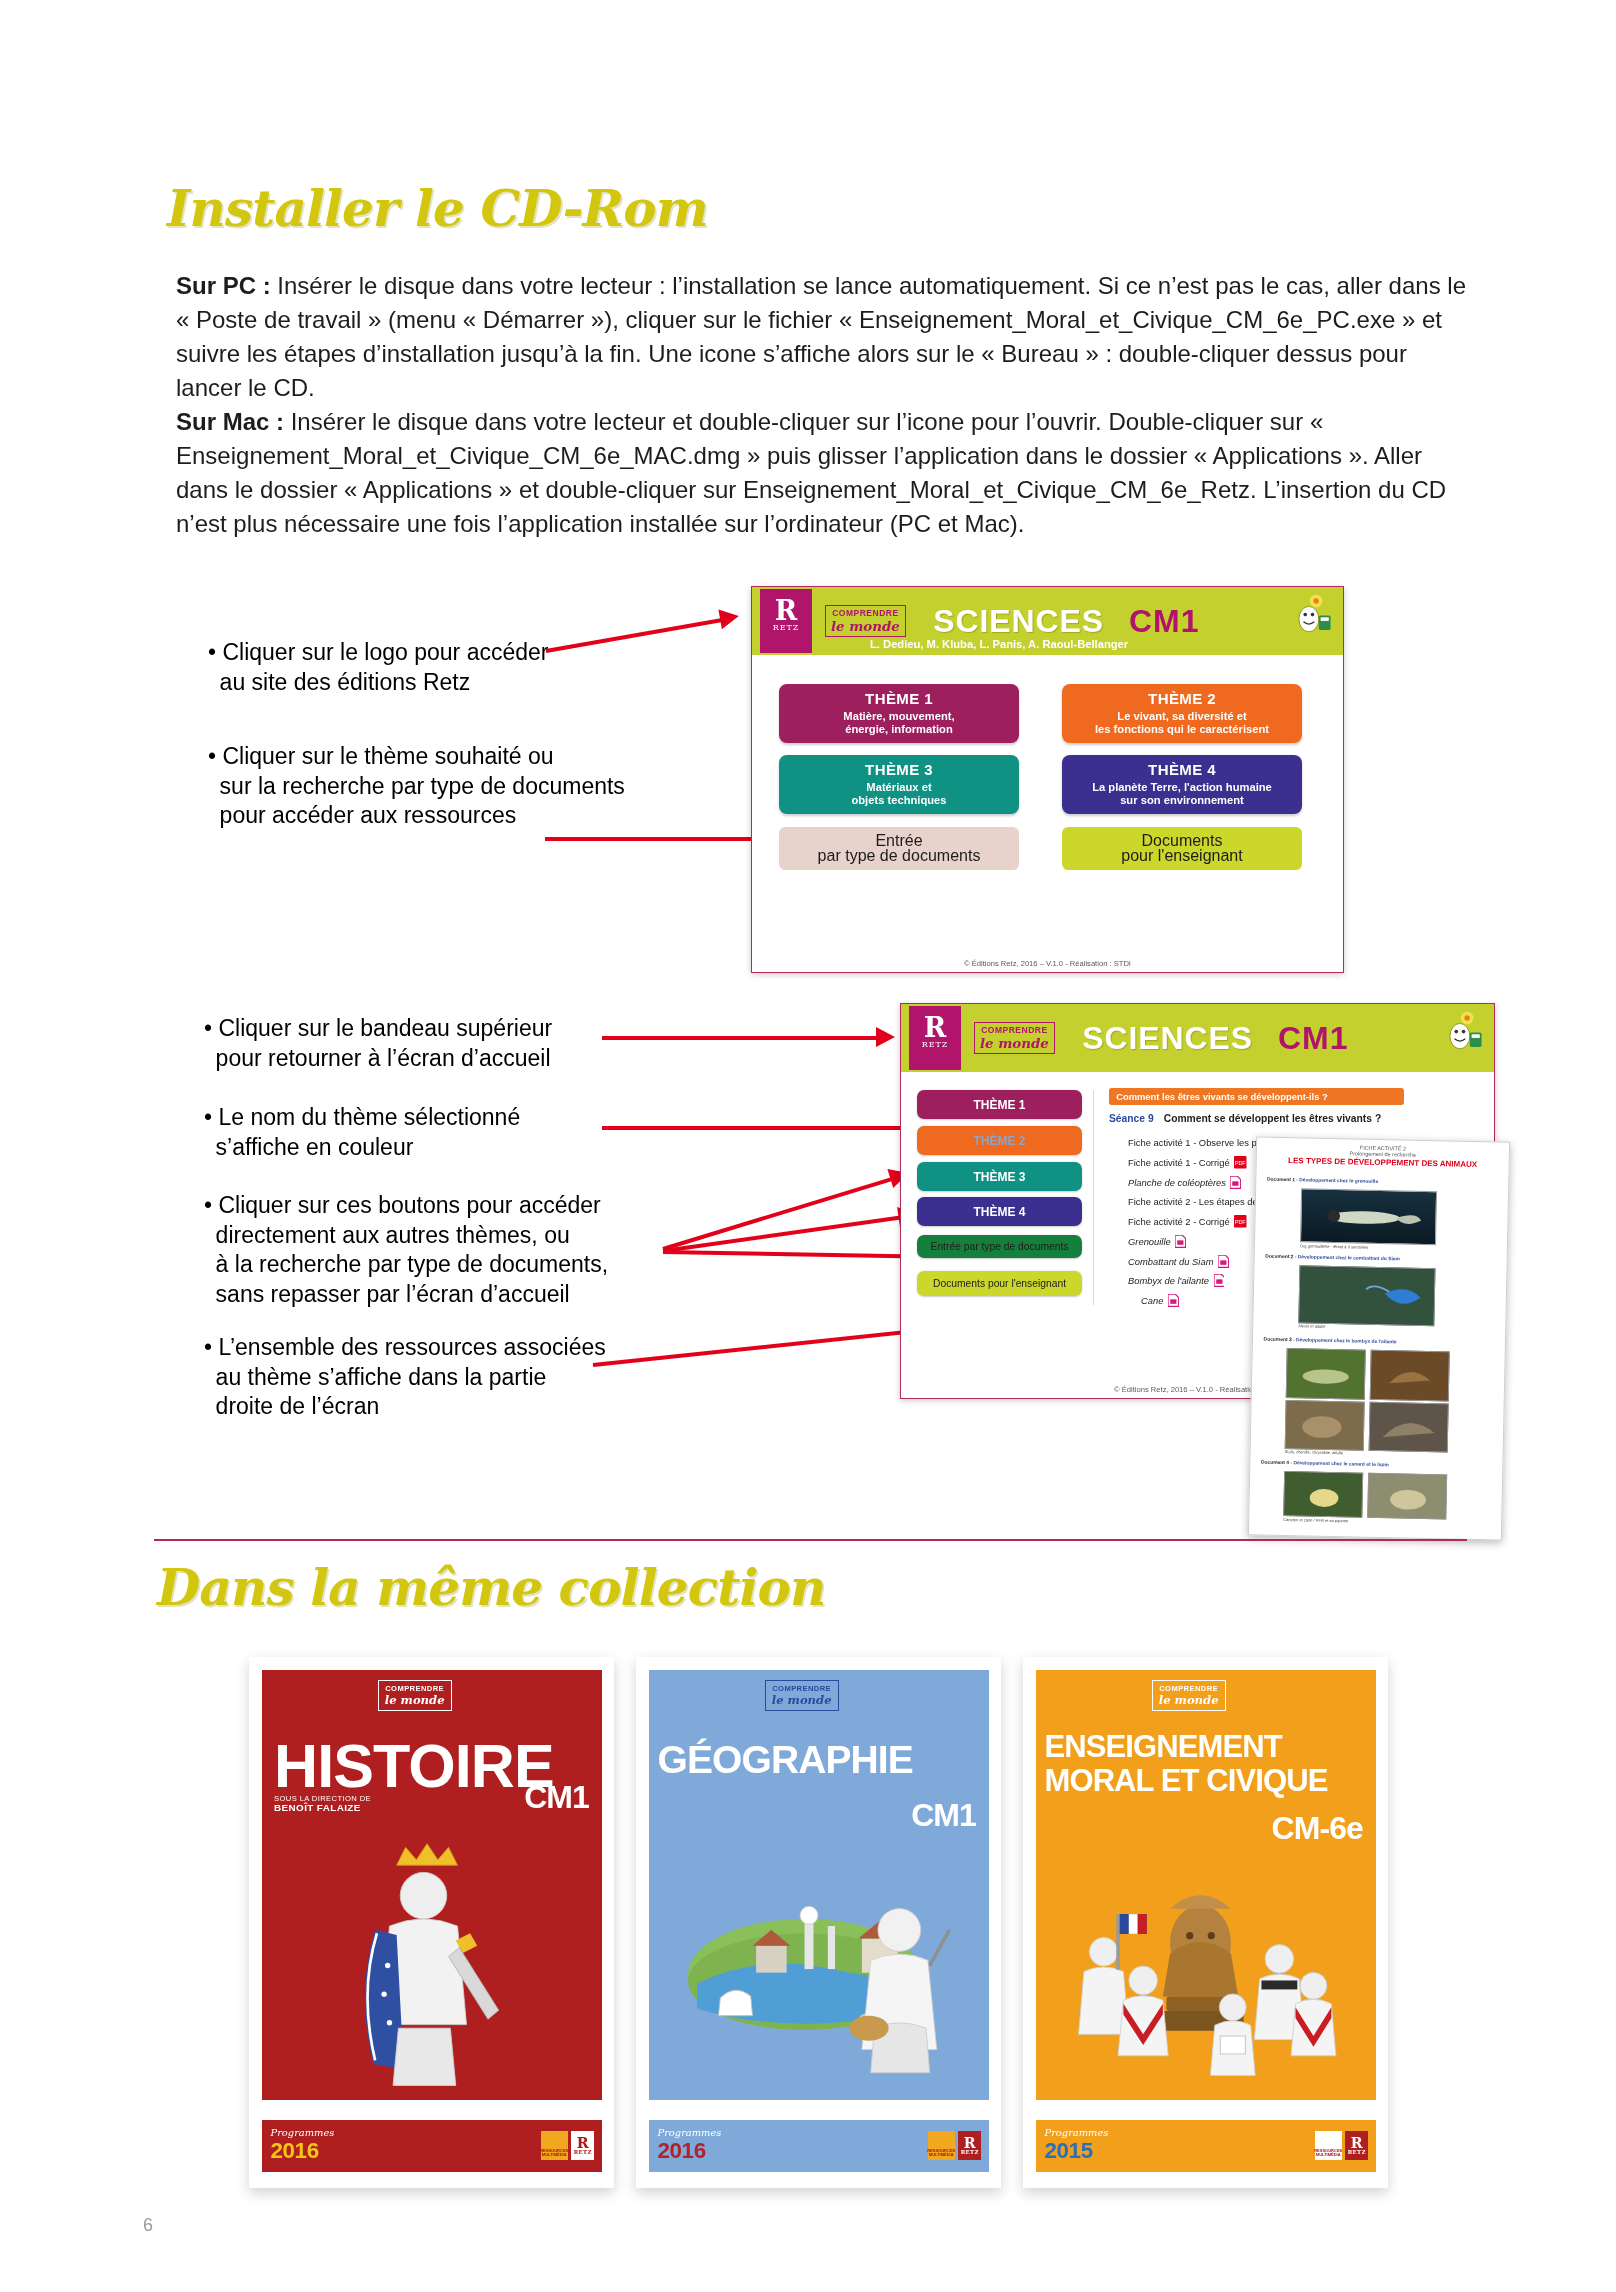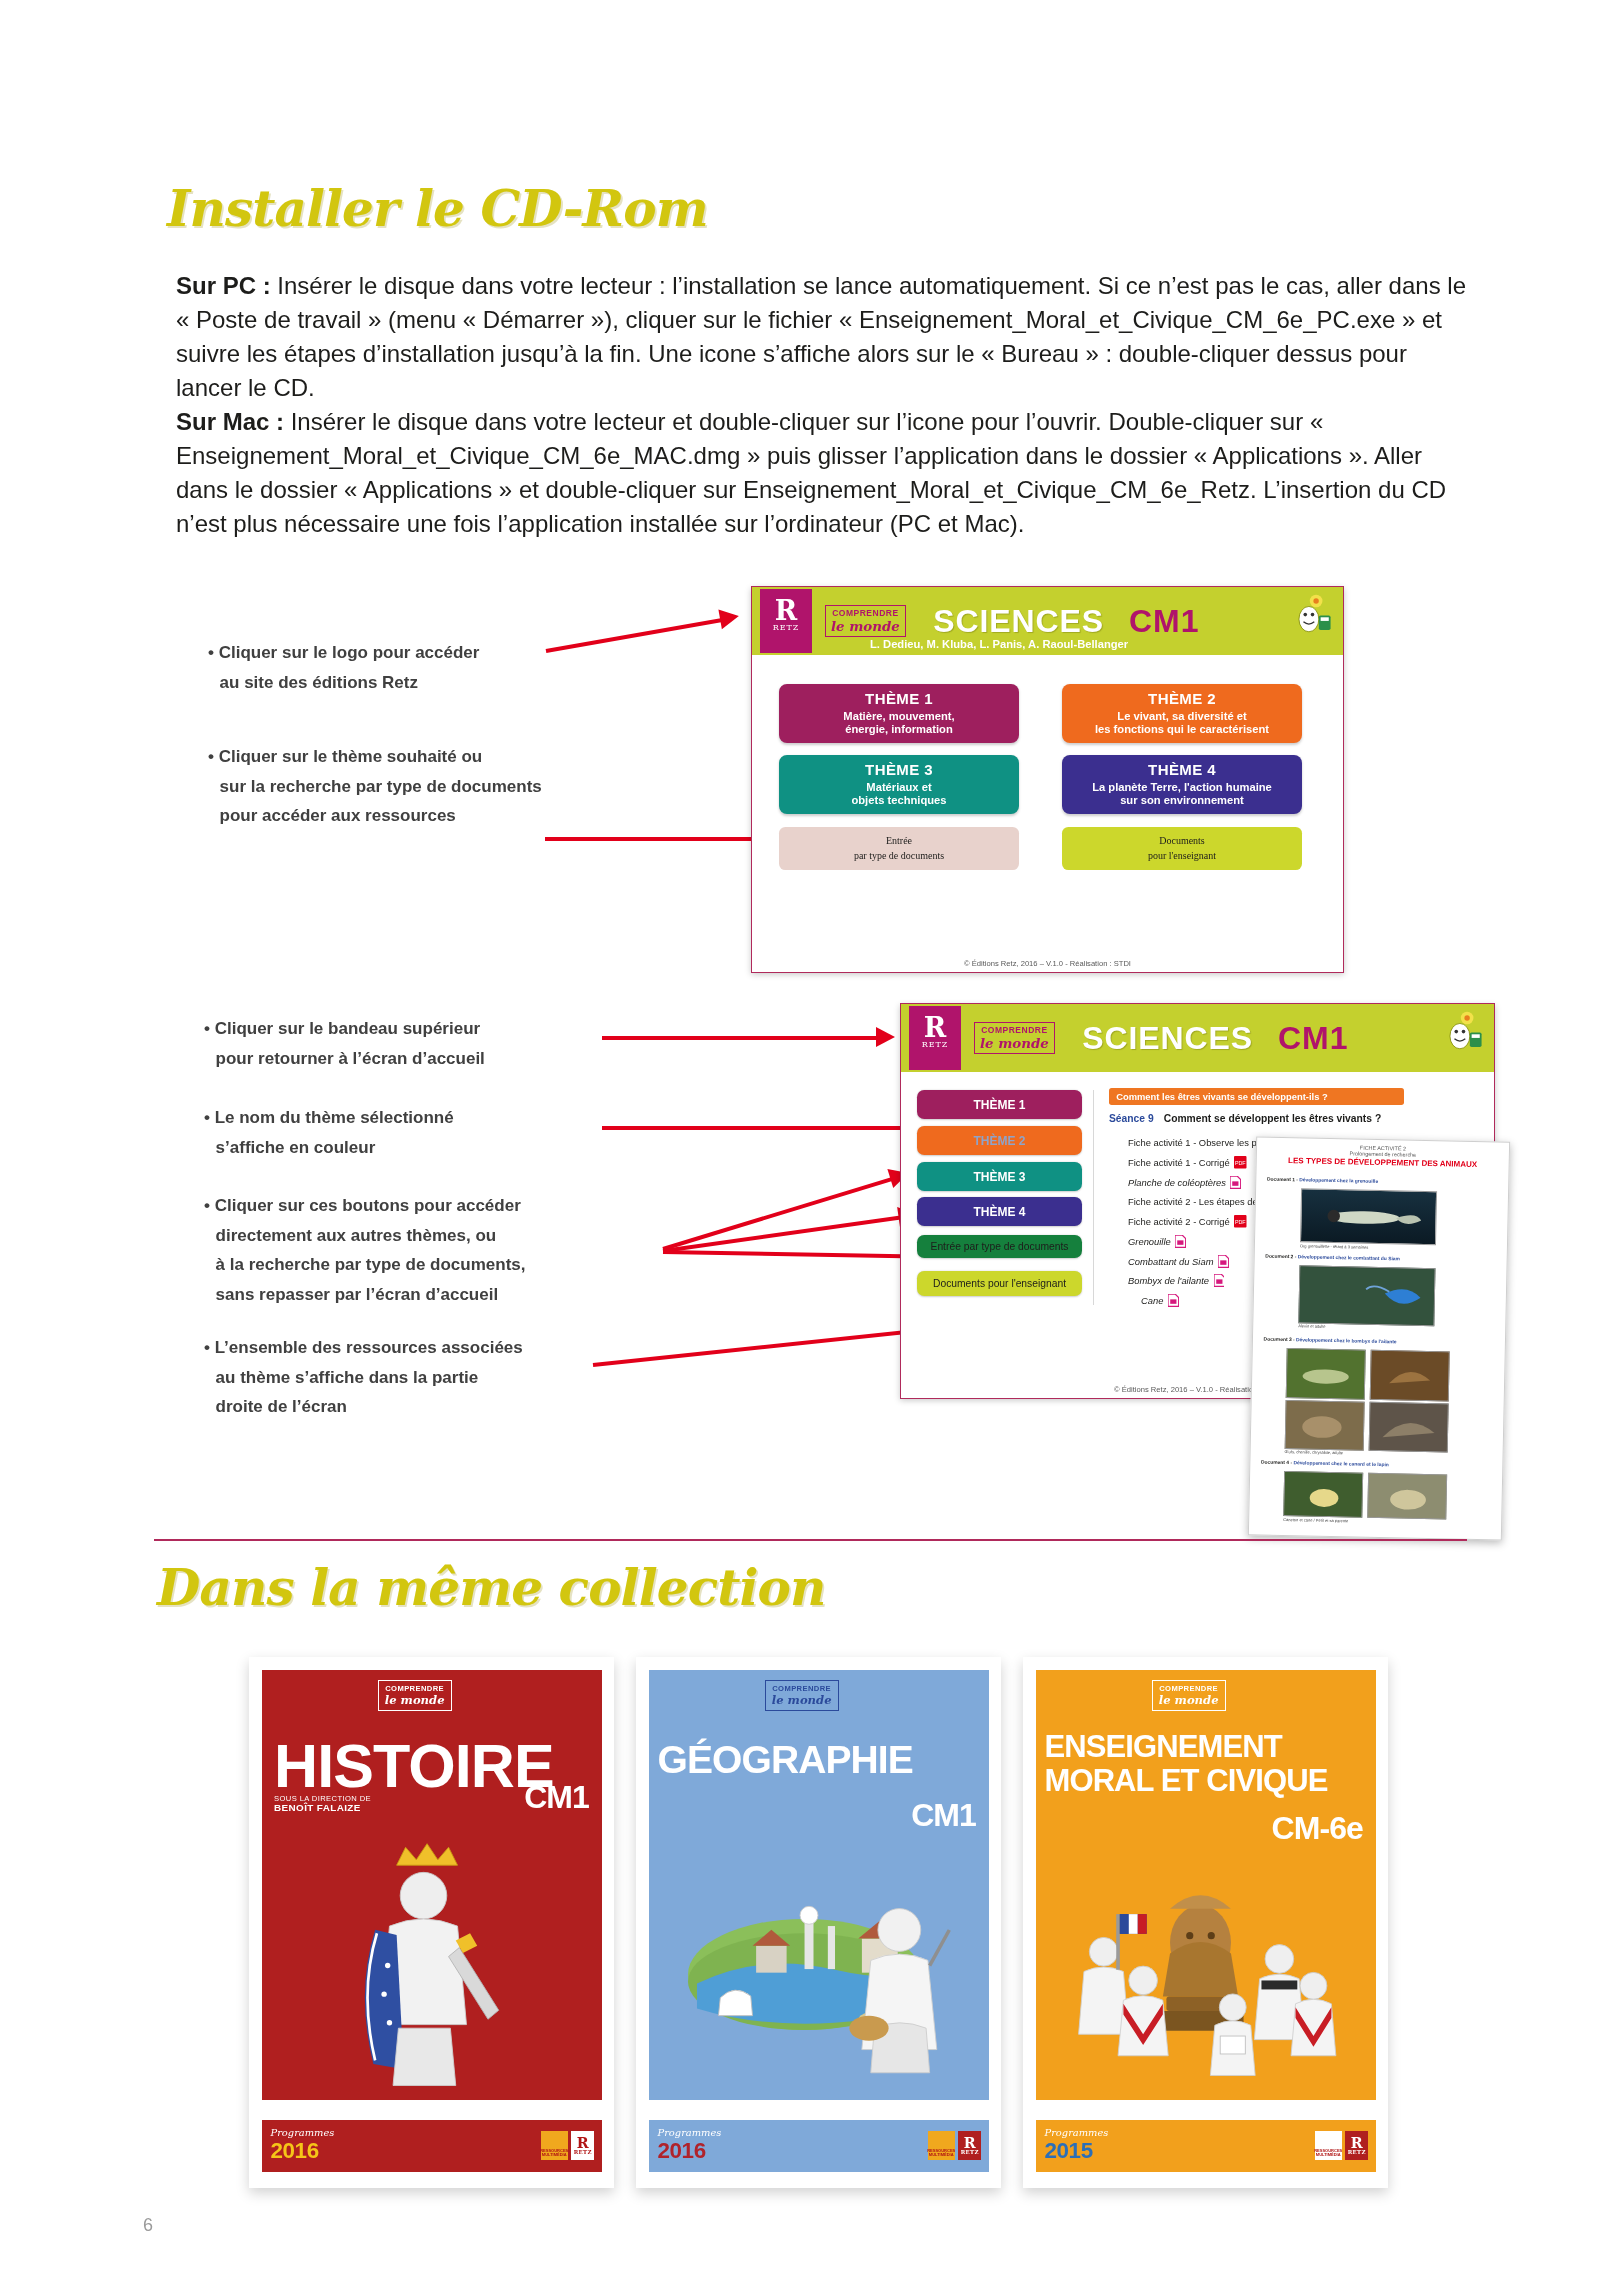--- a/index.html
+++ b/index.html
@@ -48,24 +48,23 @@
     line-height: 34px;
     color: #1d1d1b;
     text-align: left;
   }
   .intro p { margin: 0; }
   .intro b { font-weight: 700; }
 
   
   .callout {
     position: absolute;
-    font-size: 17px;
+    font-size: 23px;
     line-height: 29.6px;
-    color: #404040;
-    font-weight: bold;
+    color: #000000;
   }
 
   
   .arrow {
     position: absolute;
     transform-origin: left center;
     height: 8px;
   }
   .arrow .shaft {
     position: absolute;
@@ -165,24 +164,23 @@
   .theme-card .t-title { font-weight: 700; font-size: 15px; letter-spacing: 0.4px; }
   .theme-card .t-sub { font-weight: 700; font-size: 11.2px; line-height: 13.4px; margin-top: 2.7px; }
 
   .flat-card {
     position: absolute;
     border-radius: 6.3px;
     text-align: center;
     display: flex;
     flex-direction: column;
     justify-content: center;
-    font-size: 10px;
+    font-size: 16px;
     line-height: 14.3px;
     color: #1d1d1b;
-    font-family: Liberation Serif, serif;
   }
 
   .shot-footer {
     position: absolute;
     left: 0; right: 0; bottom: 0;
     text-align: center;
     font-size: 7.6px;
     color: #5a5a5a;
     padding-bottom: 3.6px;
   }

